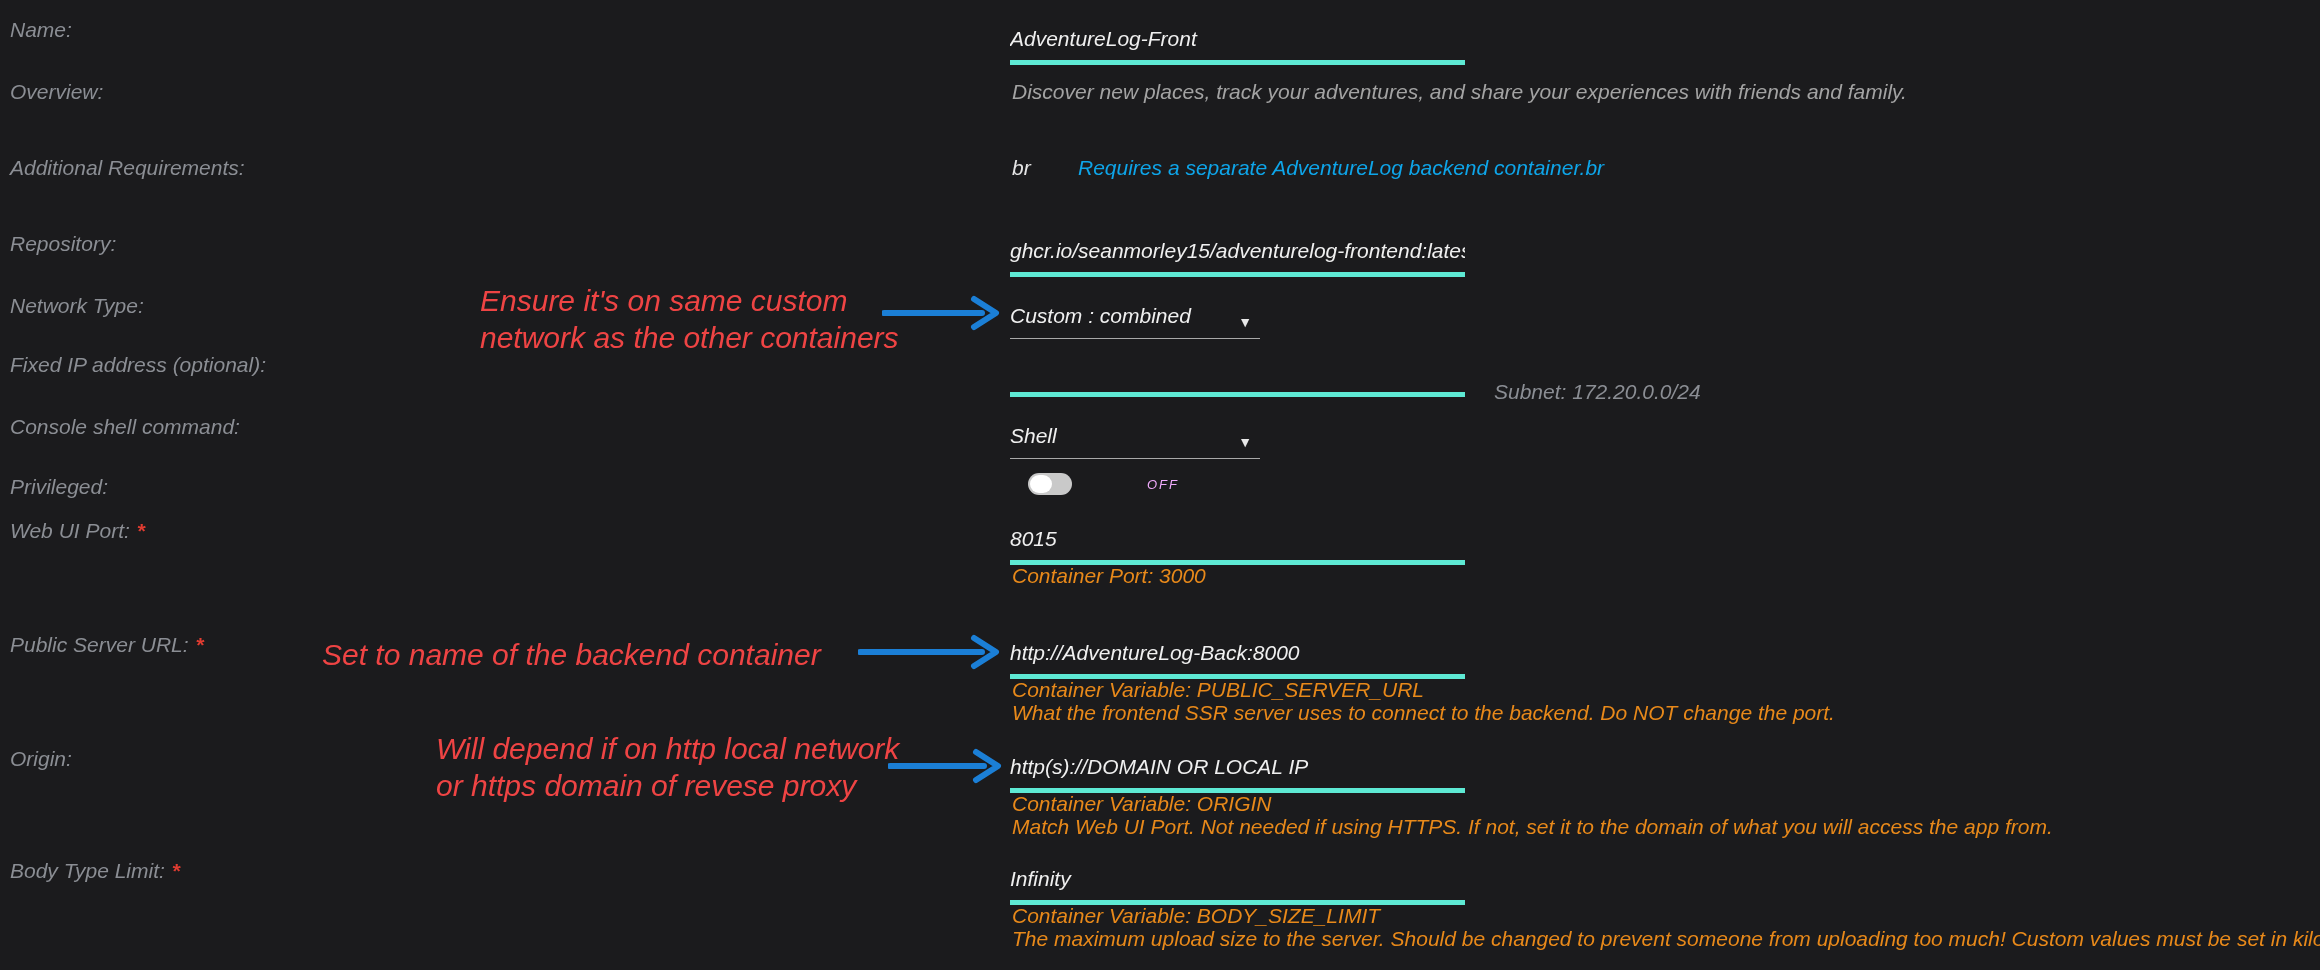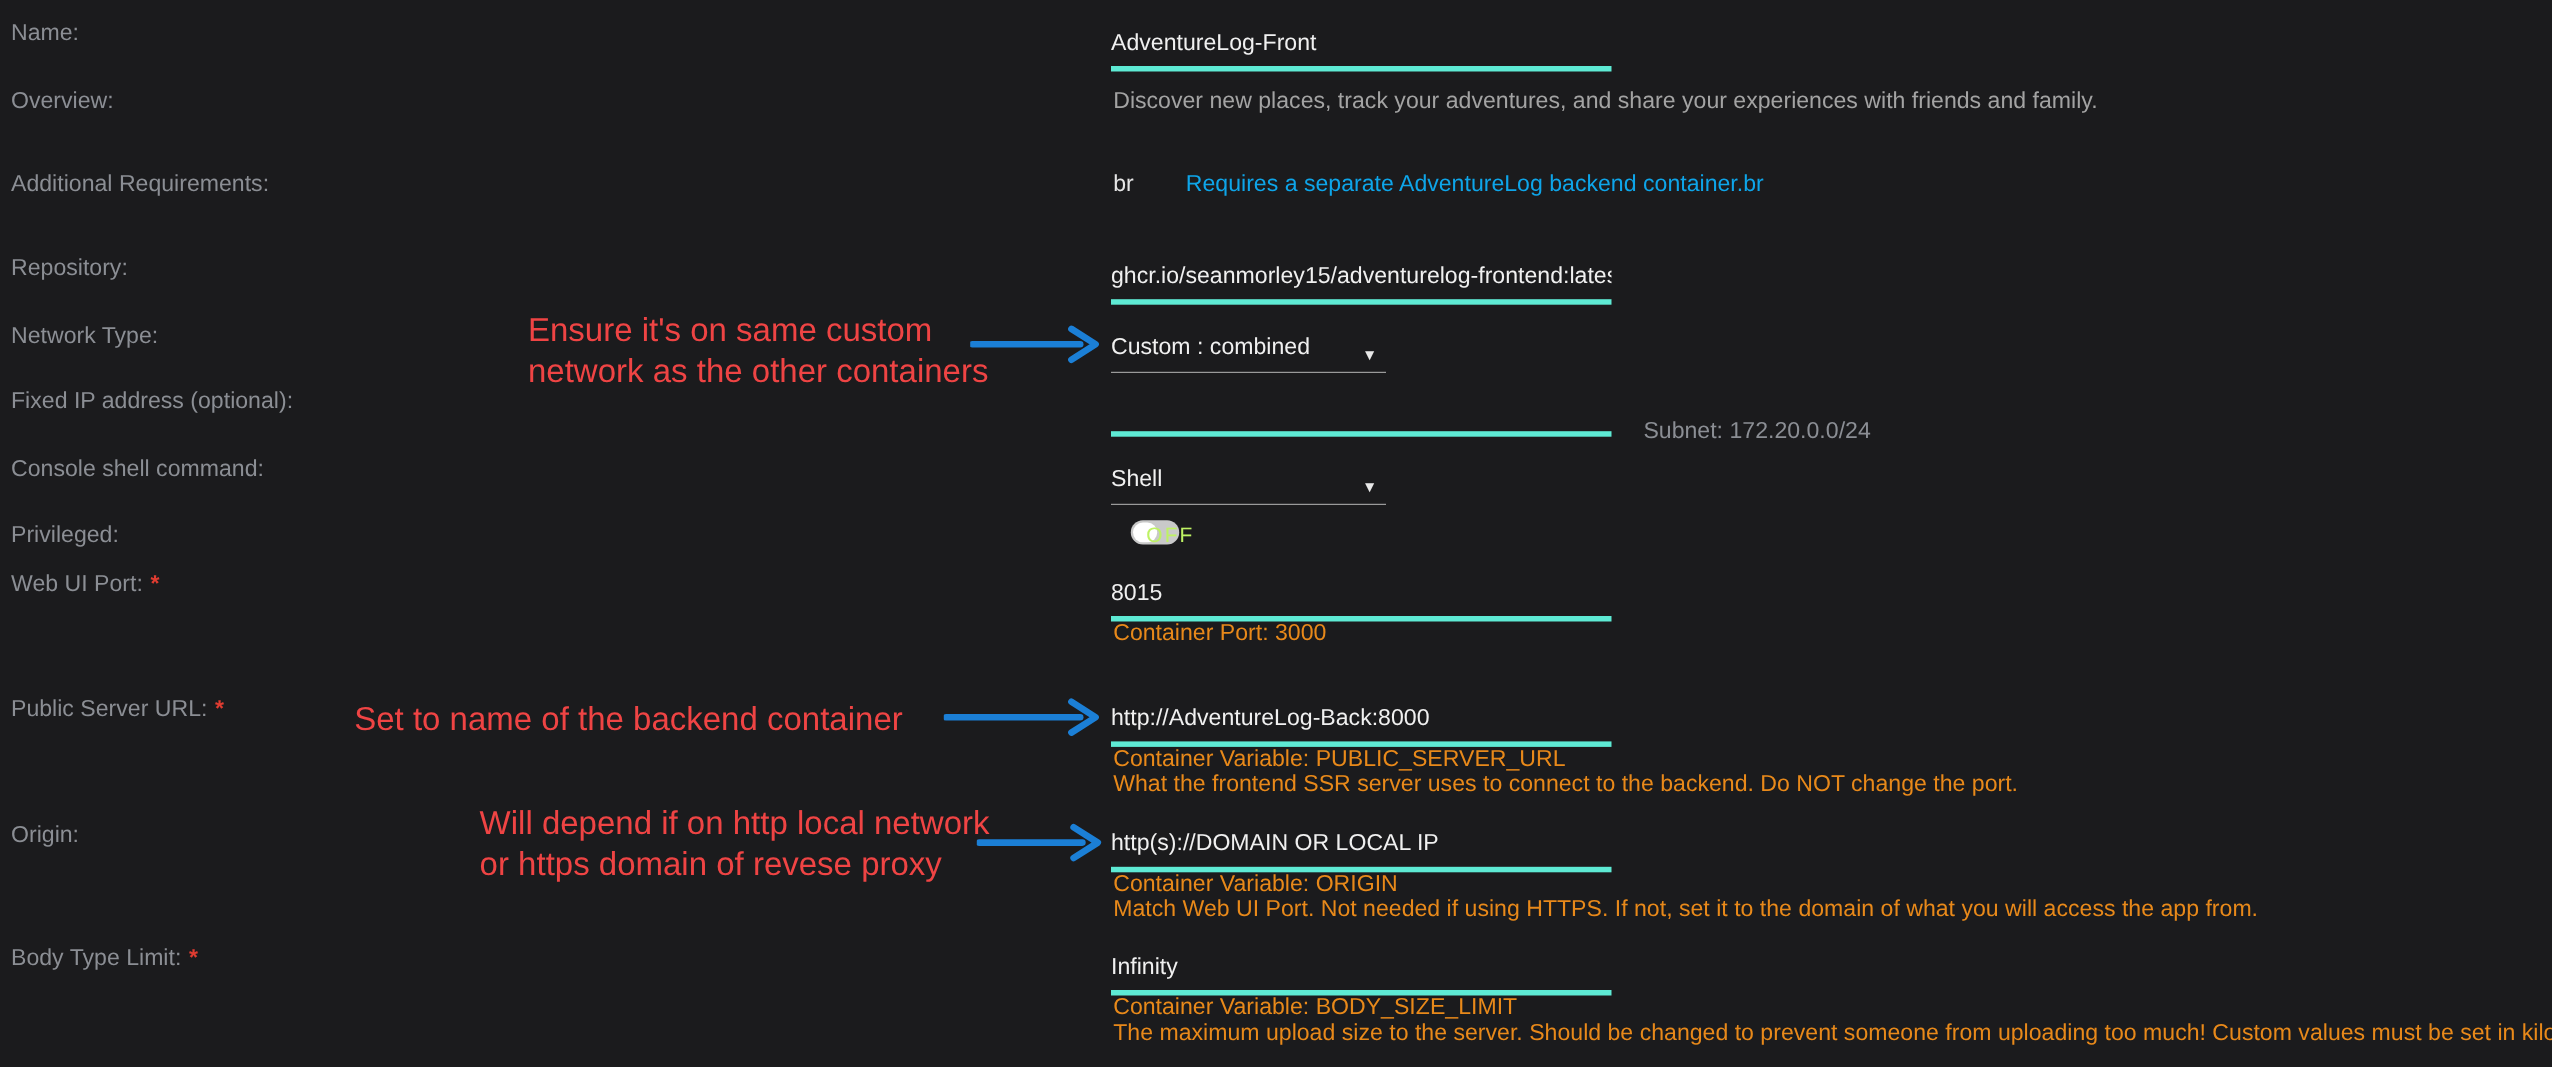--- a/index.html
+++ b/index.html
@@ -4,20 +4,21 @@
 <style>
   html,body{margin:0;padding:0;background:#1b1b1d;}
   .screen{
     position:relative;
     width:2320px;height:970px;
     background:#1b1b1d;
     overflow:hidden;
     font-family:"Liberation Sans", sans-serif;
     font-size:21px;
     color:#f0f0f0;
+    font-style:italic;
   }
   .label{
     position:absolute;left:10px;
     color:#8b8e94;
     white-space:nowrap;
   }
   .req{color:#e03c31;margin-left:7px;font-weight:bold;}
   .field{
     position:absolute;left:1010px;width:455px;height:36px;
     border-bottom:5px solid #5eead4;
@@ -49,22 +50,22 @@
     position:absolute;left:1028px;top:473px;
     width:44px;height:22px;border-radius:12px;
     background:#c9c9c9;cursor:pointer;
   }
   .toggle .knob{
     position:absolute;left:2px;top:2px;
     width:22px;height:18px;border-radius:9px;
     background:#ffffff;
   }
   .toggle-state{
-    position:absolute;left:1042px;top:477px;
-    color:#bef264;font-size:19px;letter-spacing:2px;
+    position:absolute;left:1147px;top:477px;
+    color:#f0abfc;font-size:13px;letter-spacing:2px;
   }
   .addl-prefix{position:absolute;left:1012px;color:#e5e5e5;white-space:nowrap;}
   .addl-text{position:absolute;left:1078px;color:#0ea5e9;white-space:nowrap;}
 </style>
 </head>
 <body>
 
 <div class="screen">
 
   <div class="label" style="top:18px"><span>Name:</span></div>

